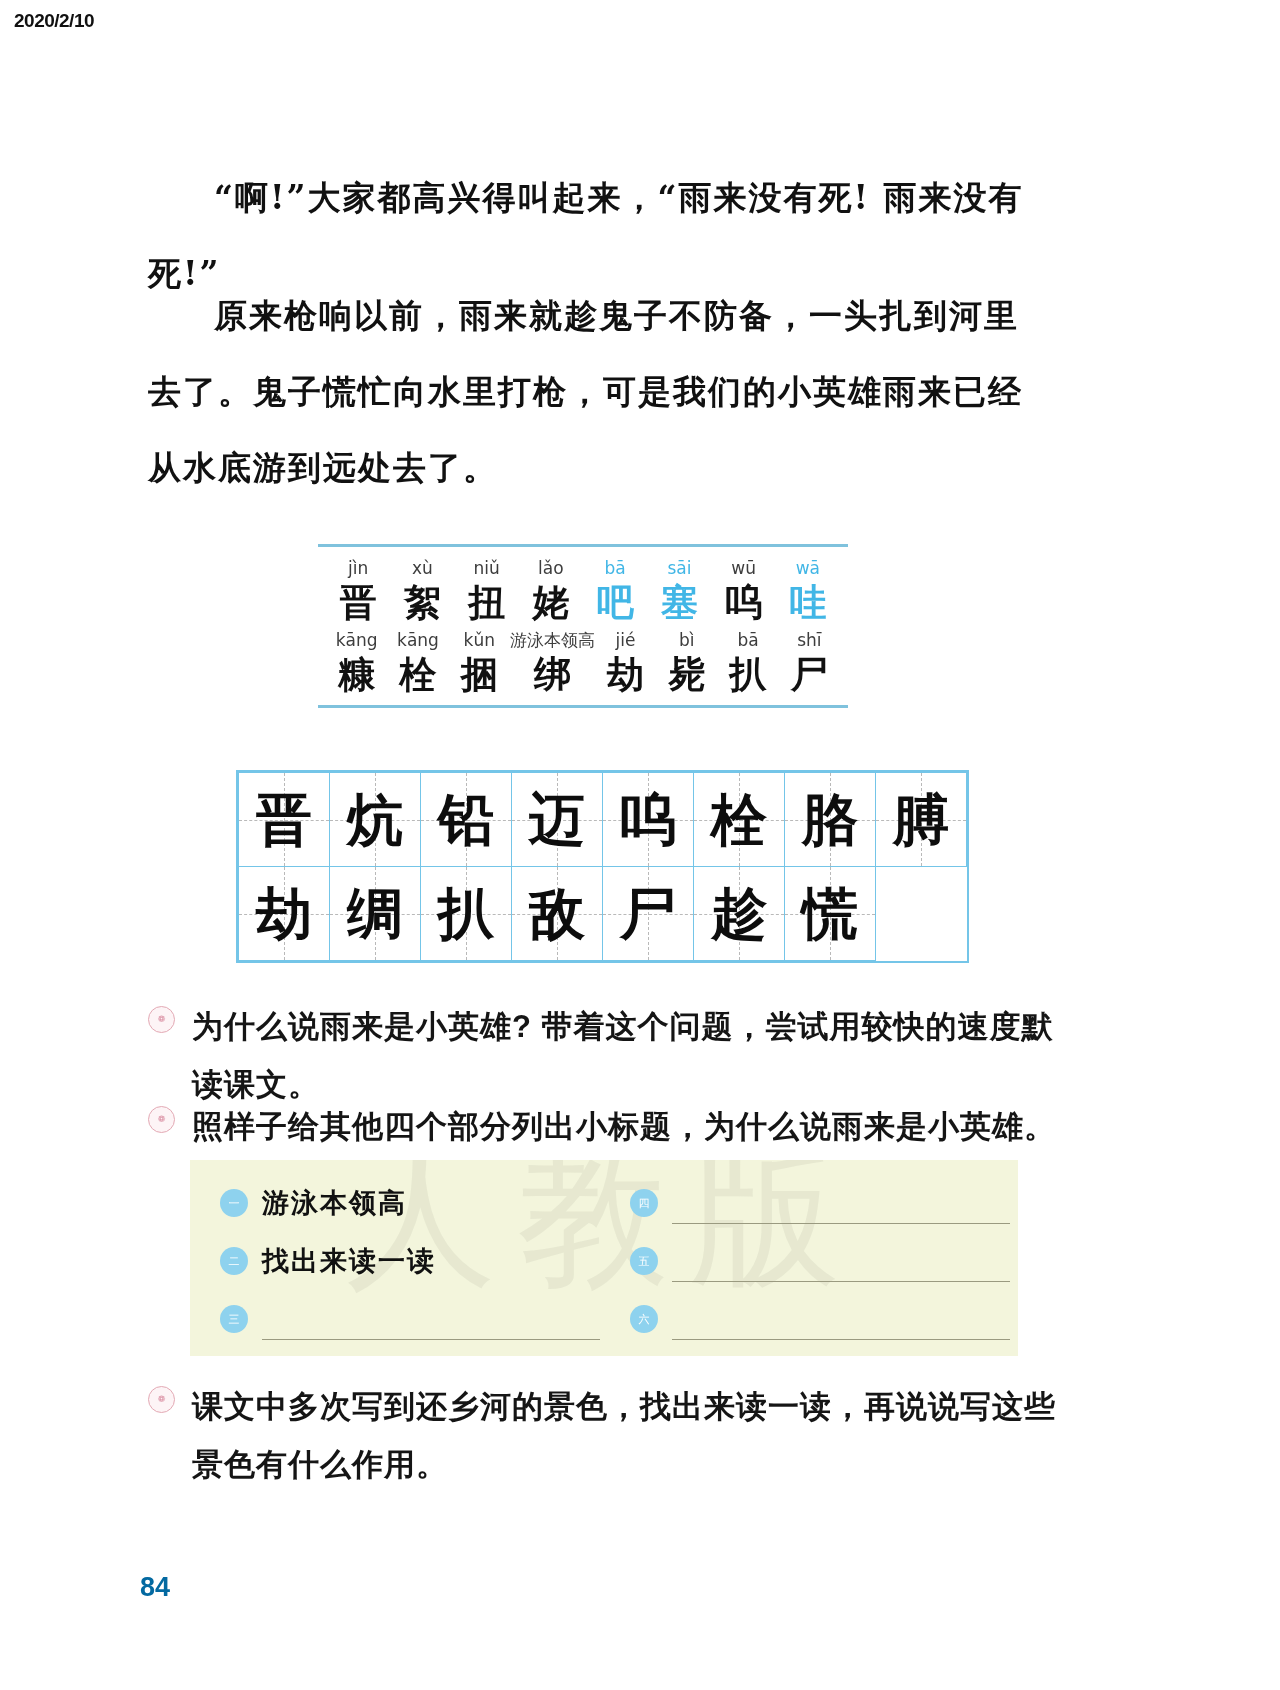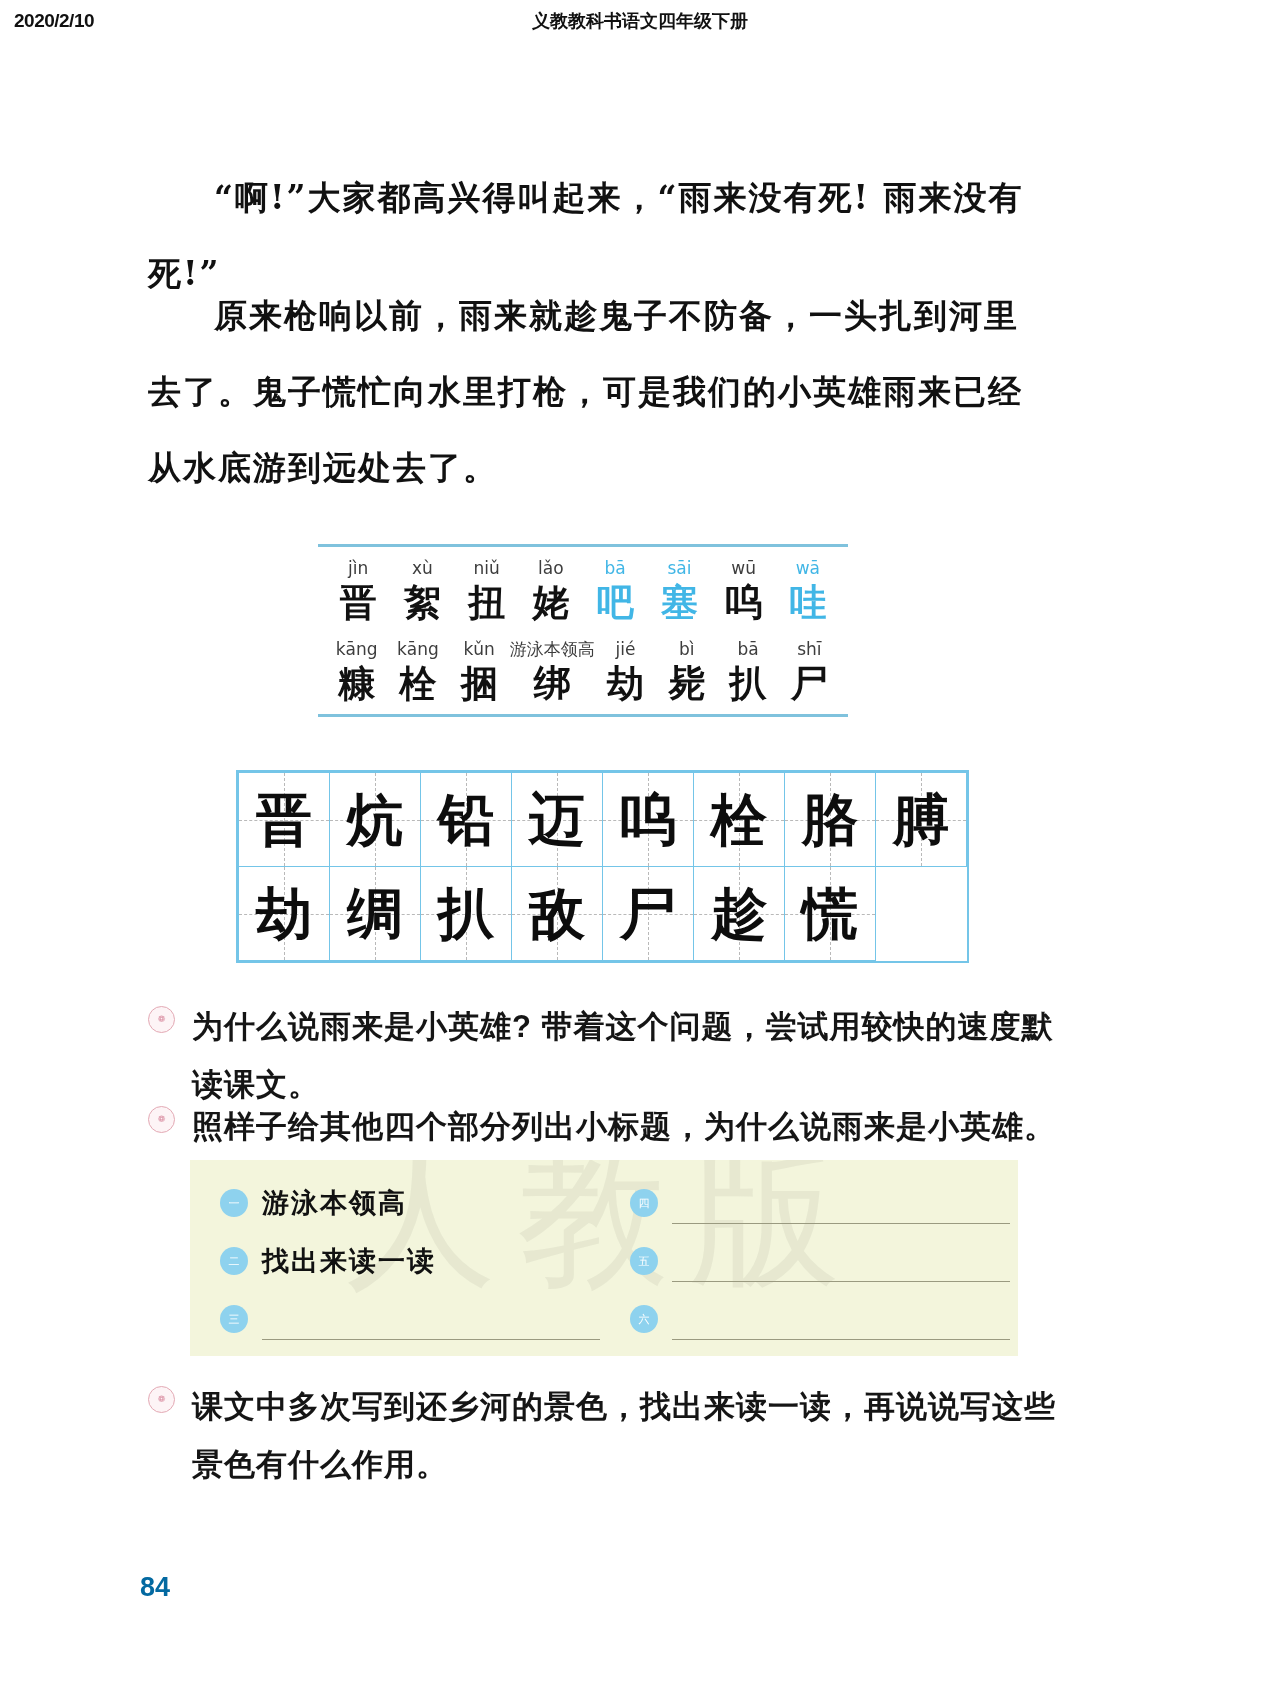--- a/index.html
+++ b/index.html
@@ -71,21 +71,21 @@
     padding: 10px 0 8px 0;
     box-sizing: border-box;
   }
   .wordrow {
     display: flex;
     justify-content: space-between;
     align-items: flex-end;
     padding: 0 8px;
     box-sizing: border-box;
   }
-  .wordrow + .wordrow { margin-top: 13px; }
+  .wordrow + .wordrow { margin-top: 4px; justify-content: flex-end; }
   .wordcell {
     display: flex;
     flex-direction: column;
     align-items: center;
     flex: 1 1 0;
   }
   .py {
     font-family: "DejaVu Sans", sans-serif;
     font-size: 17px;
     line-height: 22px;
@@ -263,21 +263,20 @@
     font-size: 27px;
     font-weight: 700;
     color: #0369a1;
   }
 </style>
 </head>
 <body>
 
 <div class="page-header">
   <div class="hdr-date">2020/2/10</div>
-  <div class="hdr-title">义教教科书语文四年级下册</div>
 </div>
 
 <div class="bodytext para" id="para1">“啊!”大家都高兴得叫起来，“雨来没有死! 雨来没有死!”</div>
 <div class="bodytext para" id="para2">原来枪响以前，雨来就趁鬼子不防备，一头扎到河里去了。鬼子慌忙向水里打枪，可是我们的小英雄雨来已经从水底游到远处去了。</div>
 
 <div class="wordbox">
   <div class="wordrow" id="wordrow-0">
       <div class="wordcell">
         <div class="py">jìn</div>
         <div class="hz">晋</div>

